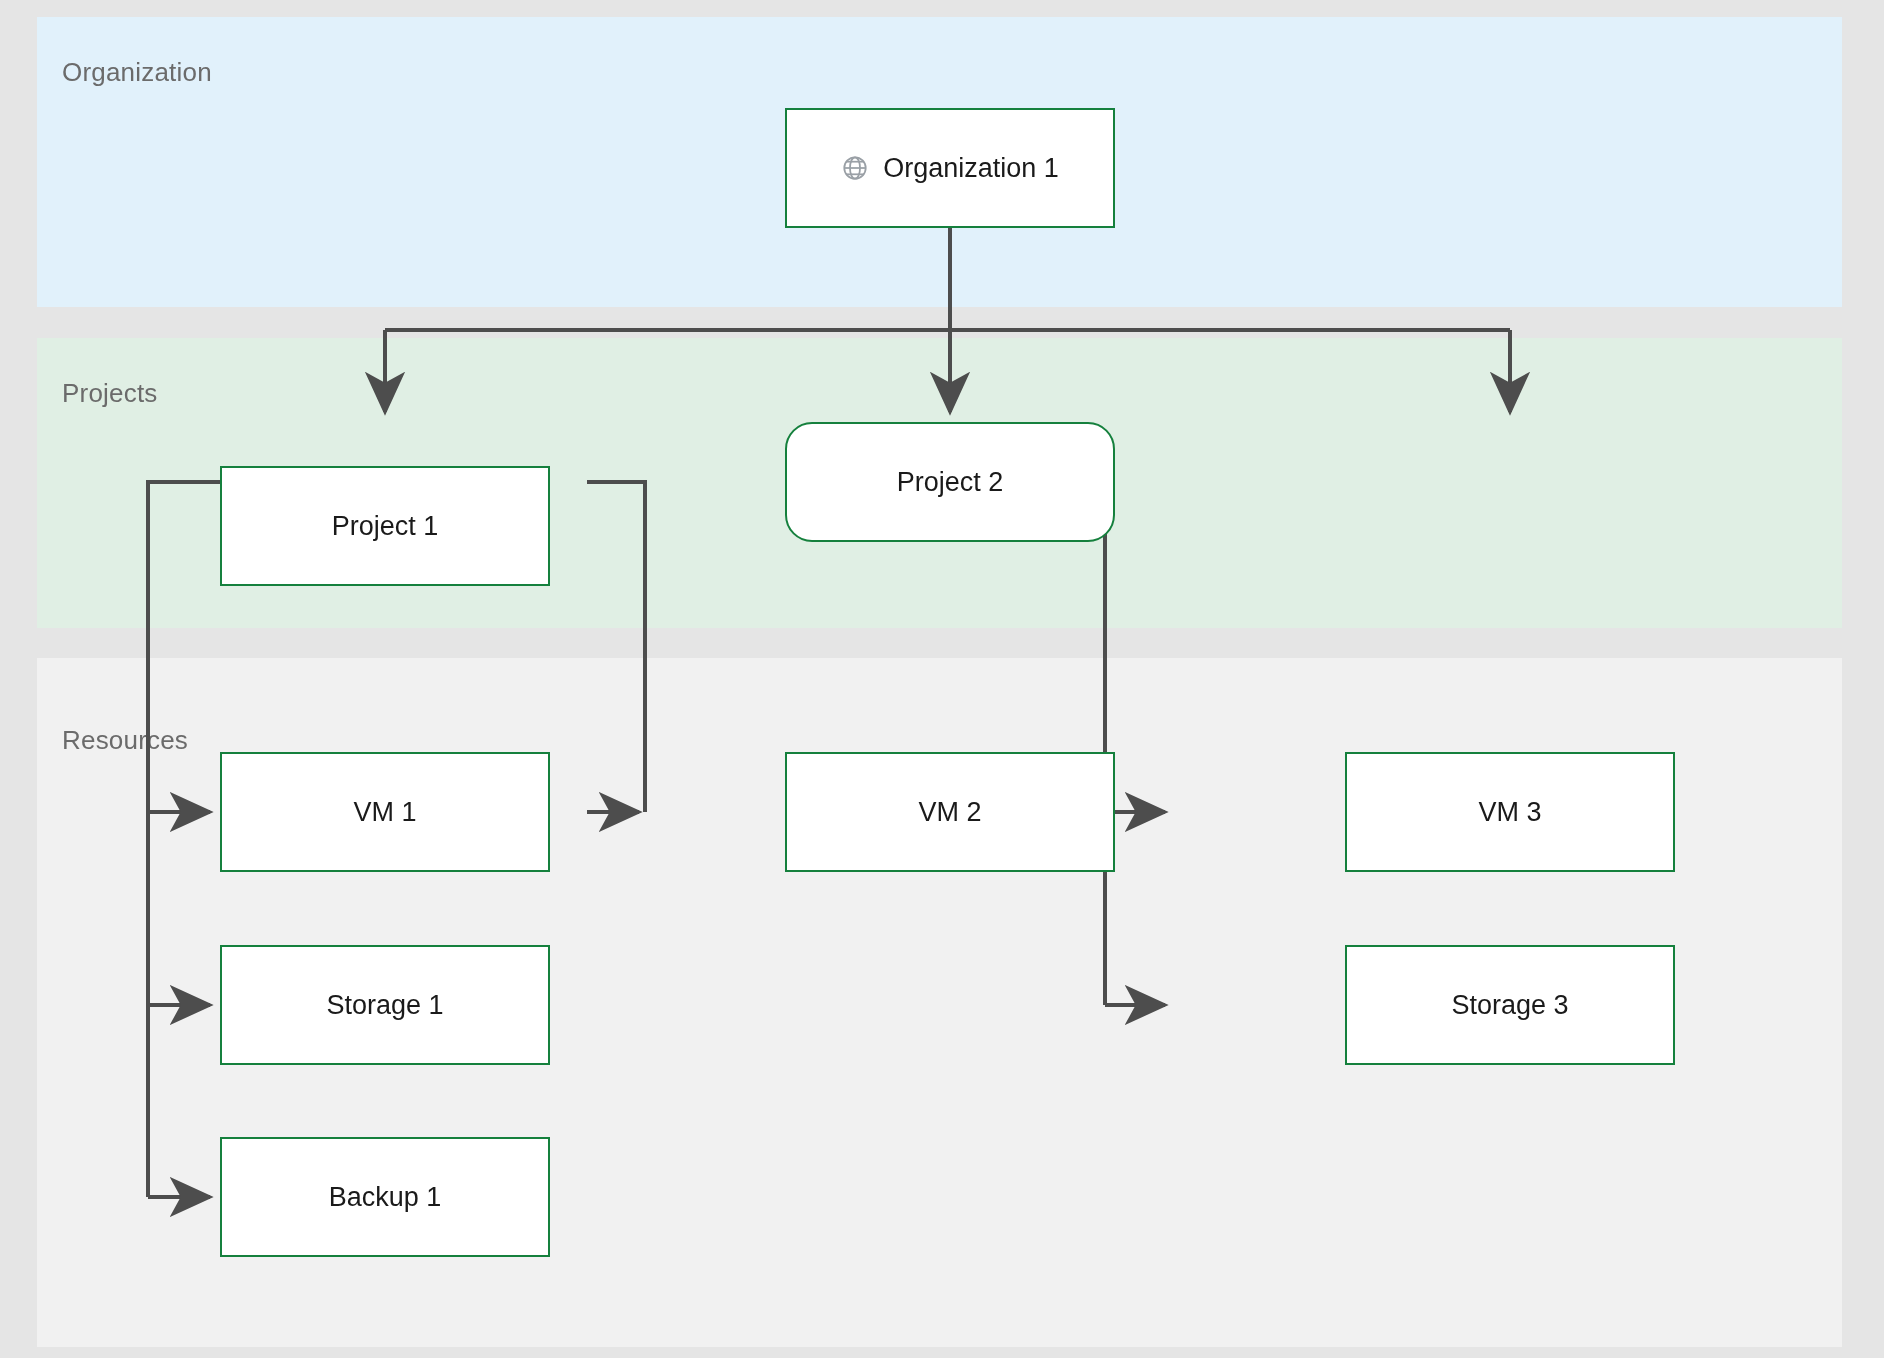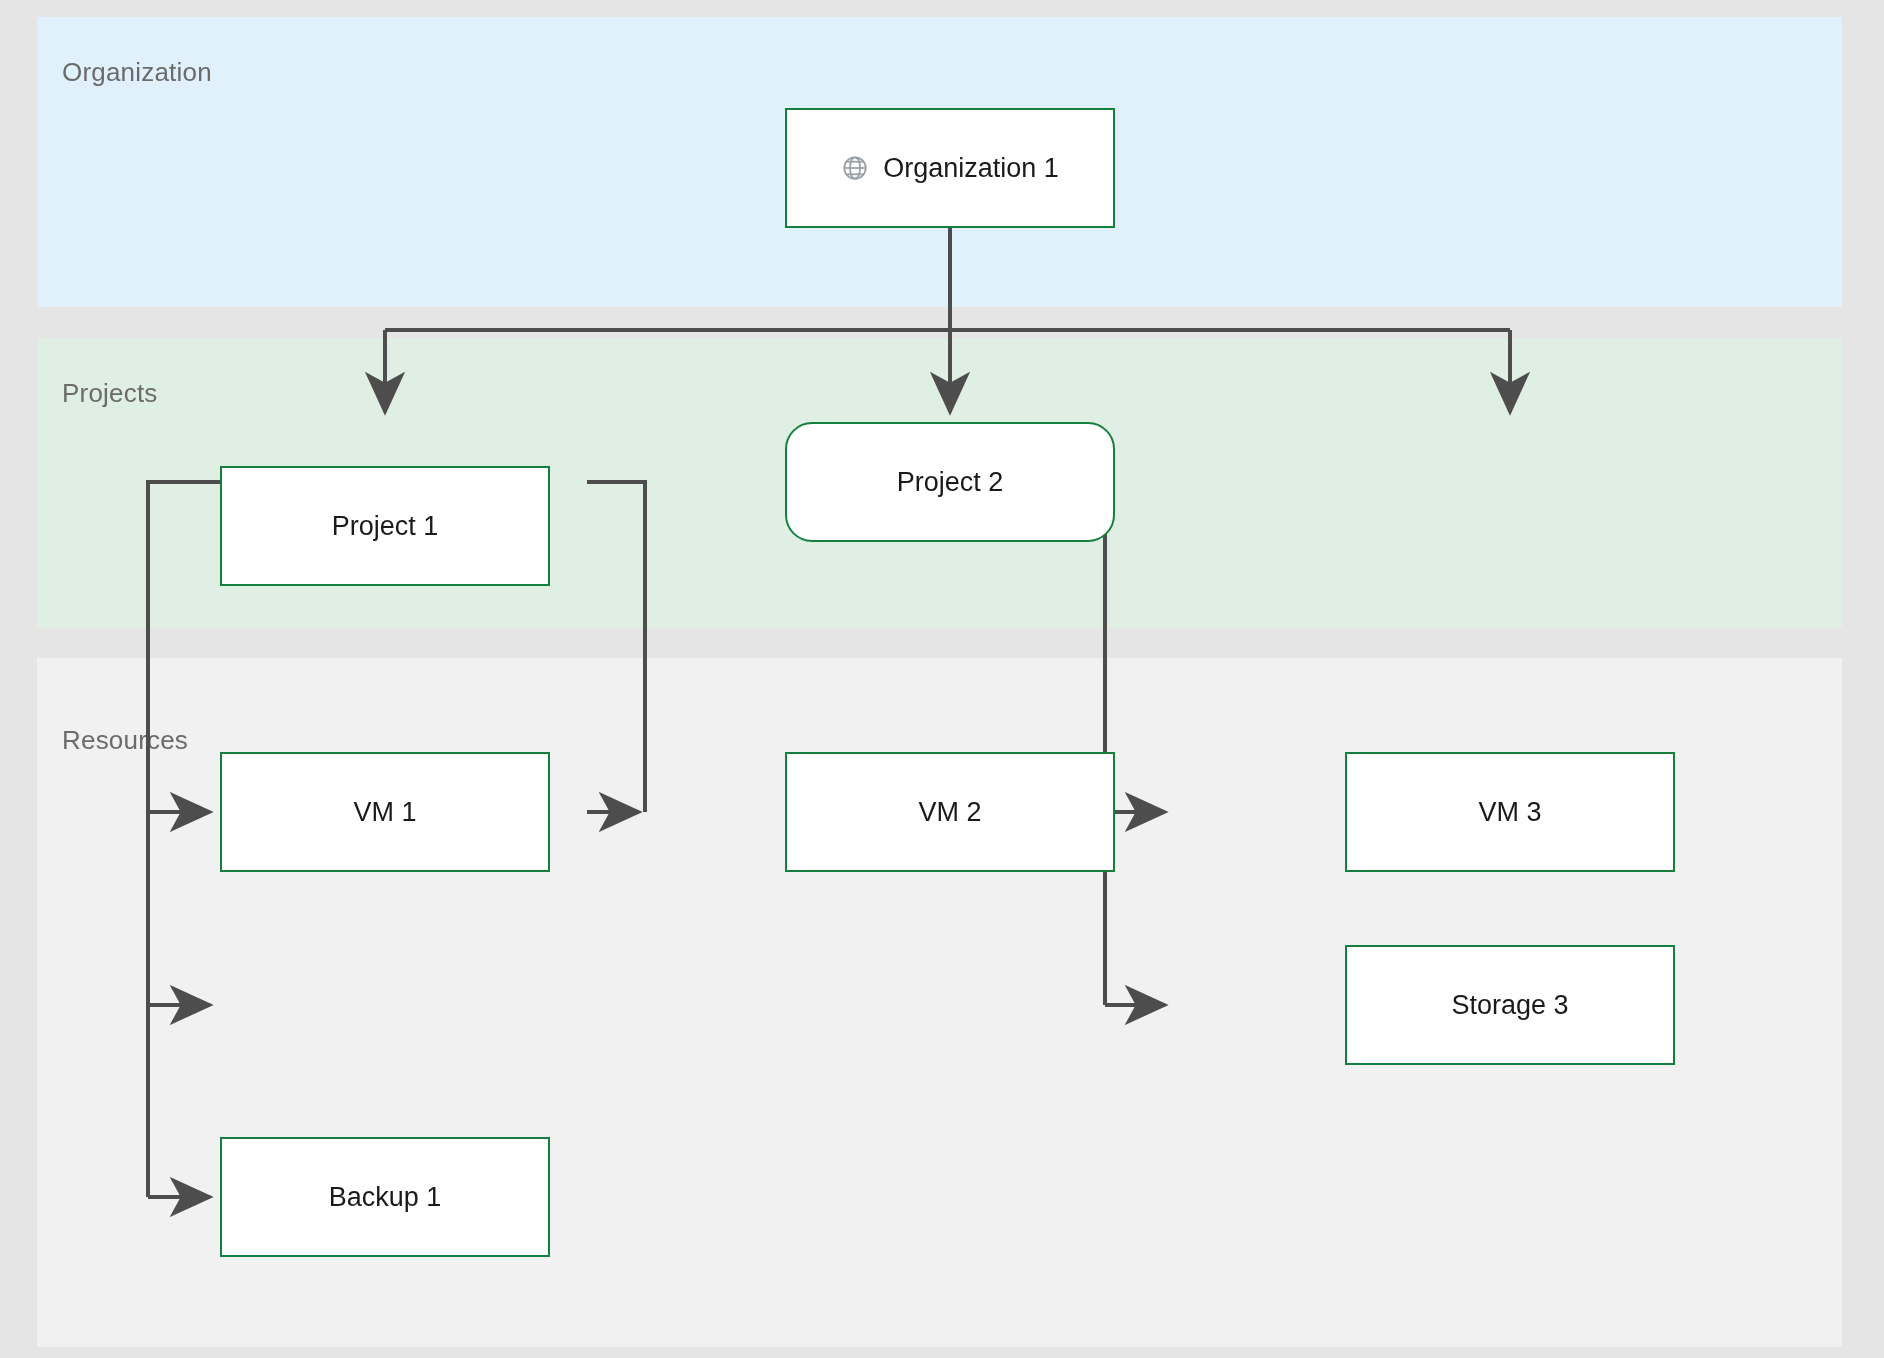--- a/index.html
+++ b/index.html
@@ -139,20 +139,23 @@
   <div class="node" style="left:220px; top:752px; width:330px; height:120px;">
     <span class="node-label">VM 1</span>
   </div>
   <div class="node" style="left:785px; top:752px; width:330px; height:120px;">
     <span class="node-label">VM 2</span>
   </div>
   <div class="node" style="left:1345px; top:752px; width:330px; height:120px;">
     <span class="node-label">VM 3</span>
   </div>
 
+  <div class="node" style="left:220px; top:945px; width:330px; height:120px;">
+    <span class="node-label">Storage 1</span>
+  </div>
   <div class="node" style="left:1345px; top:945px; width:330px; height:120px;">
     <span class="node-label">Storage 3</span>
   </div>
 
   <div class="node" style="left:220px; top:1137px; width:330px; height:120px;">
     <span class="node-label">Backup 1</span>
   </div>
 
 </div>
 

